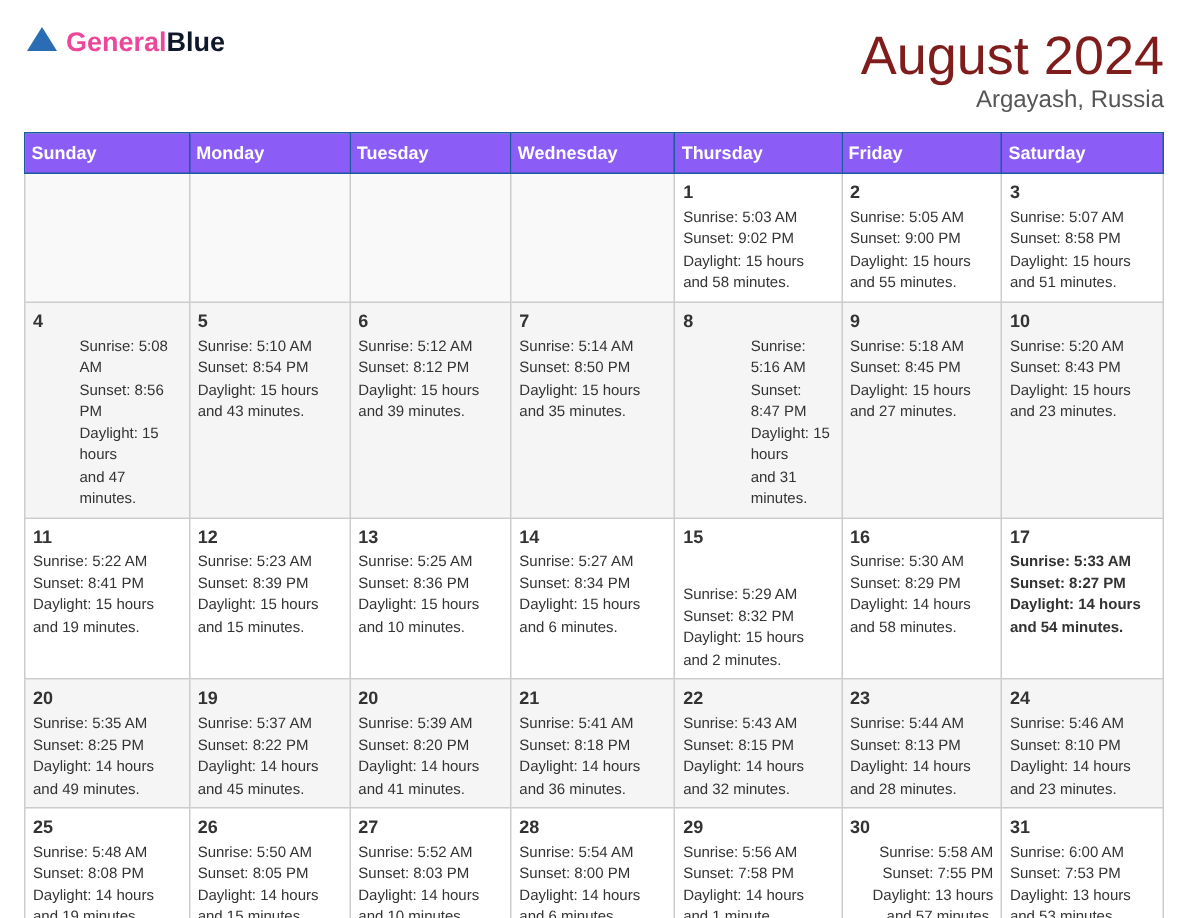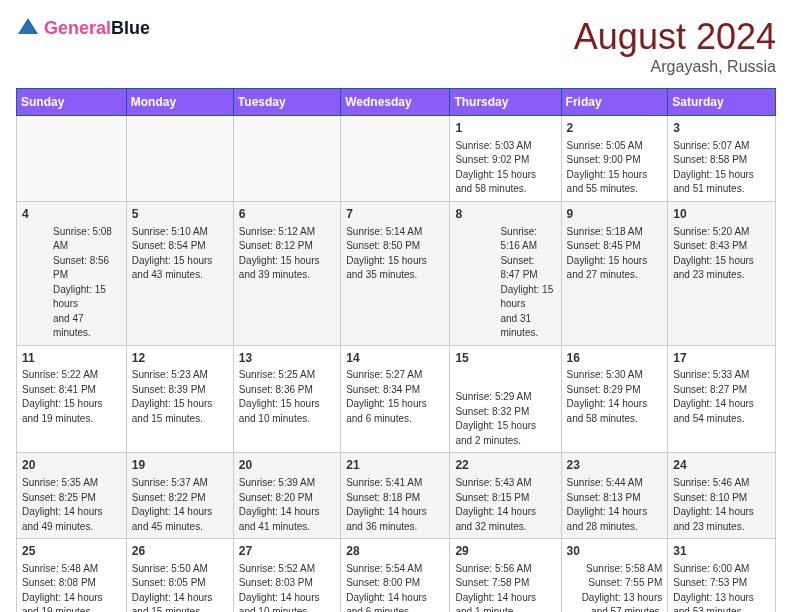--- a/index.html
+++ b/index.html
@@ -236,21 +236,21 @@
         </td>
         <td>
           <span class="day-number">16</span>
           <div class="day-info" style="white-space: pre-line;">Sunrise: 5:30 AM
 Sunset: 8:29 PM
 Daylight: 14 hours
 and 58 minutes.</div>
         </td>
         <td>
           <span class="day-number">17</span>
-          <div class="day-info" style="white-space: pre-line;">Sunrise: 5:33 AM
+          <div class="day-info" style="white-space: pre-line; font-weight: bold;">Sunrise: 5:33 AM
 Sunset: 8:27 PM
 Daylight: 14 hours
 and 54 minutes.</div>
         </td>
       </tr>
       <tr>
         <td>
           <span class="day-number">20</span>
           <div class="day-info" style="white-space: pre-line;">Sunrise: 5:35 AM
 Sunset: 8:25 PM

